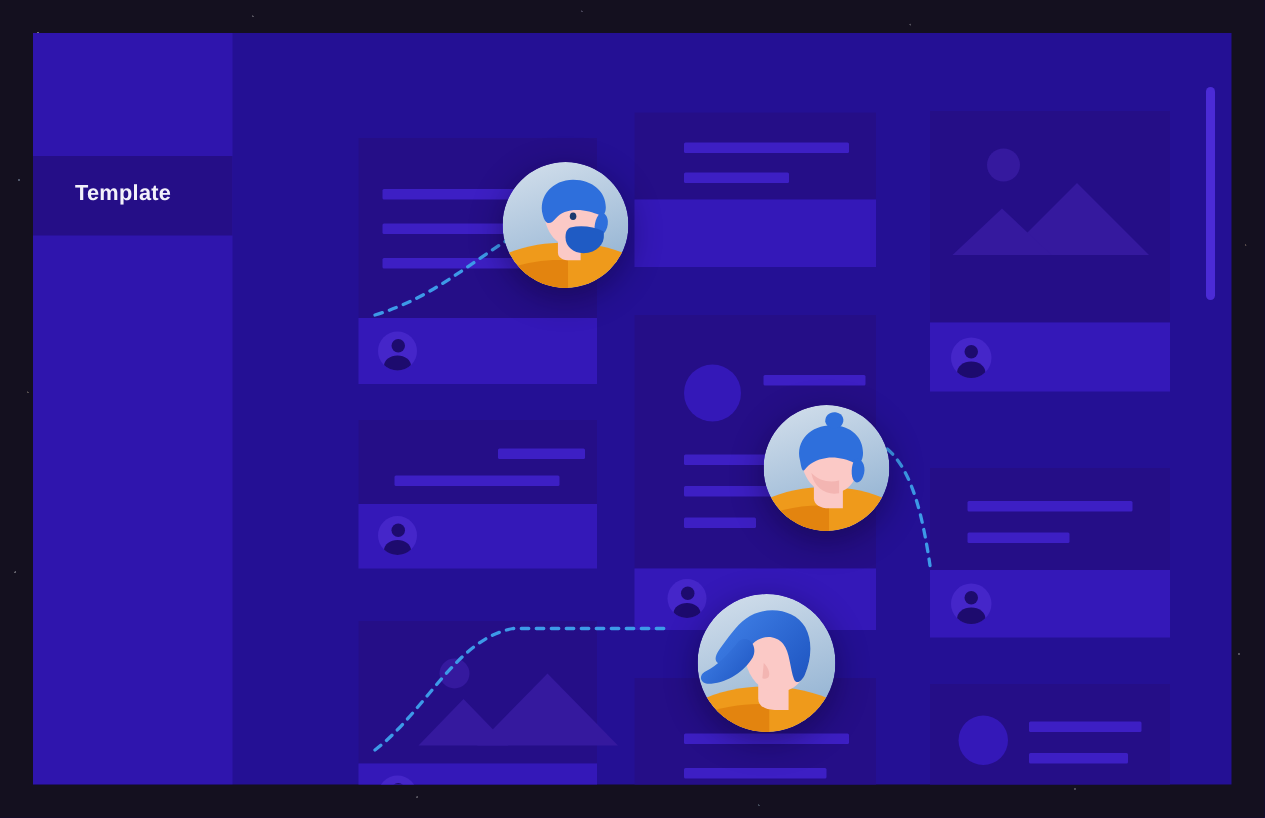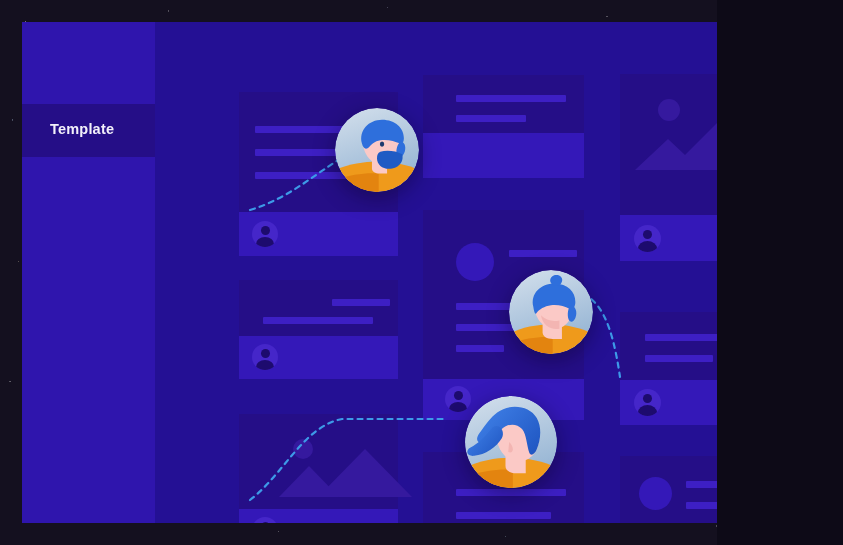--- a/index.html
+++ b/index.html
@@ -11,21 +11,21 @@
     width: 843px;
     height: 545px;
     overflow: hidden;
     font-family: "Liberation Sans", sans-serif;
   }
 
   
   #frame {
     position: absolute;
     left: 0; top: 0;
-    width: 717px; height: 545px;
+    width: 843px; height: 545px;
     background: #14101f;
     overflow: hidden;
   }
   #frame-noise {
     position: absolute;
     left: 0; top: 0;
     width: 843px; height: 545px;
     opacity: .55;
     background-image:
       radial-gradient(circle at 3% 4%, rgba(255,255,255,.75) 0 .6px, transparent .7px),

